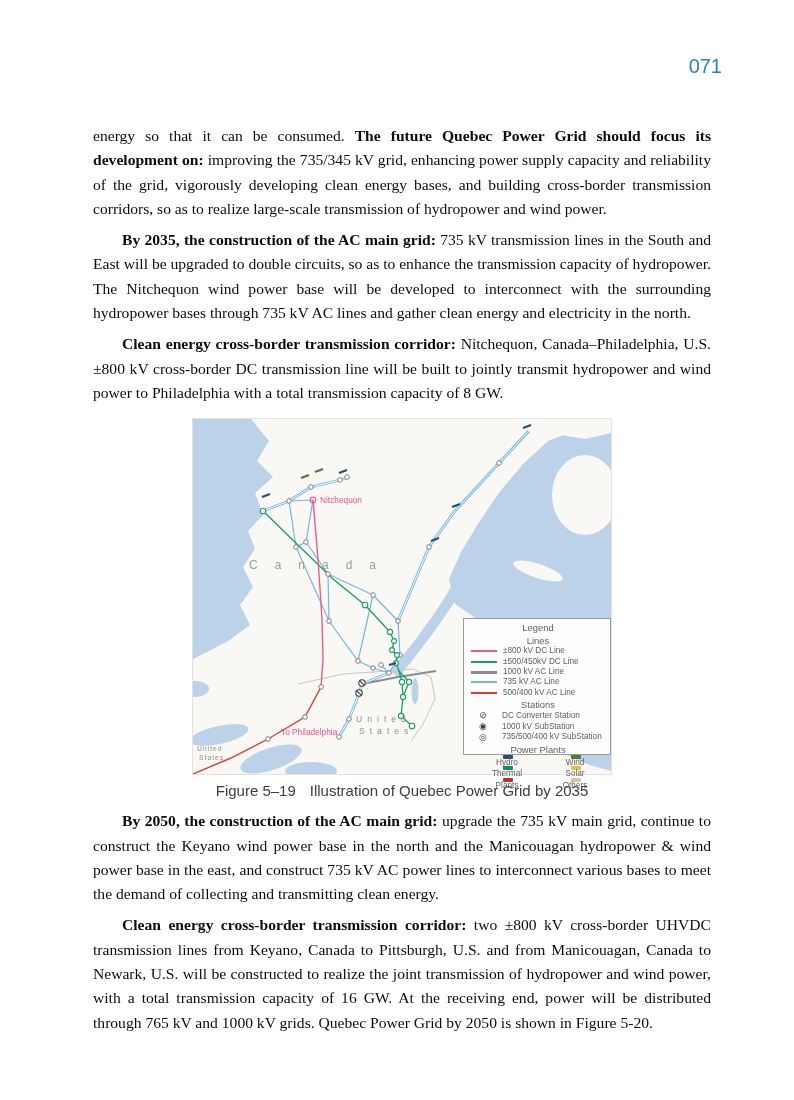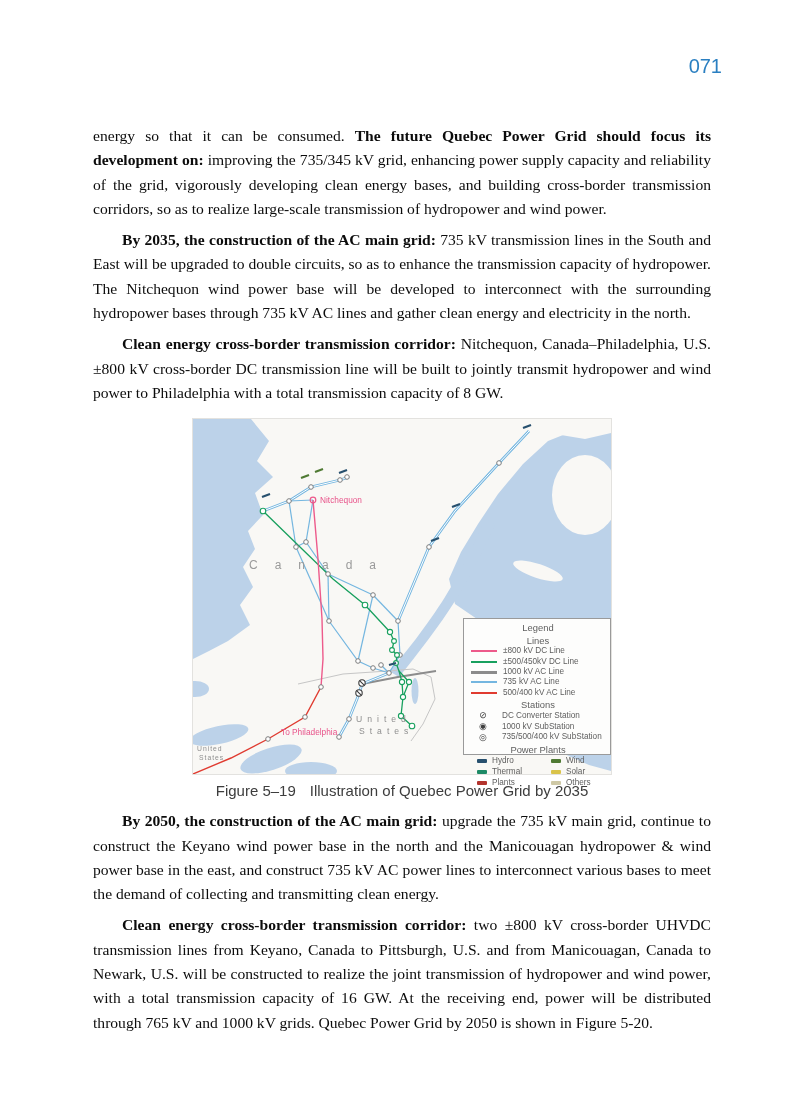--- a/index.html
+++ b/index.html
@@ -45,21 +45,21 @@
     padding: 3px 4px 2px 6px; font-size: 8.2px; line-height: 1;
   }
   .legend-title { text-align: center; font-size: 9.4px; margin: 1px 0 3px; }
   .legend-h { font-size: 9.4px; margin: 2px 0 1px; text-align: center; }
   .lrow { display: flex; align-items: center; height: 10.4px; }
   .lswatch { width: 26px; height: 2px; margin: 0 6px 0 1px; flex: none; }
   .lswatch.thick { height: 3px; }
   .srow { display: flex; align-items: center; height: 10.8px; }
   .ssym { width: 26px; text-align: center; flex: none; font-size: 9px; color: #3f3f3f; margin-right: 6px; }
   .plants-grid { display: grid; grid-template-columns: 74px 1fr; margin-top: 1px; }
-  .prow { display: flex; align-items: center; height: 11.2px; }
+  .prow { display: flex; align-items: center; height: 11.2px; flex-direction: column; }
   .pswatch { width: 10px; height: 4px; margin: 0 5px 0 7px; border-radius: 1px; flex: none; }
 
   .caption {
     margin-top: 7px; text-align: center;
     font-family: "Liberation Sans", sans-serif;
     font-size: 15px; color: #3d3d3d;
   }
   .caption .cap-label { margin-right: 14px; }
 </style>
 </head>

